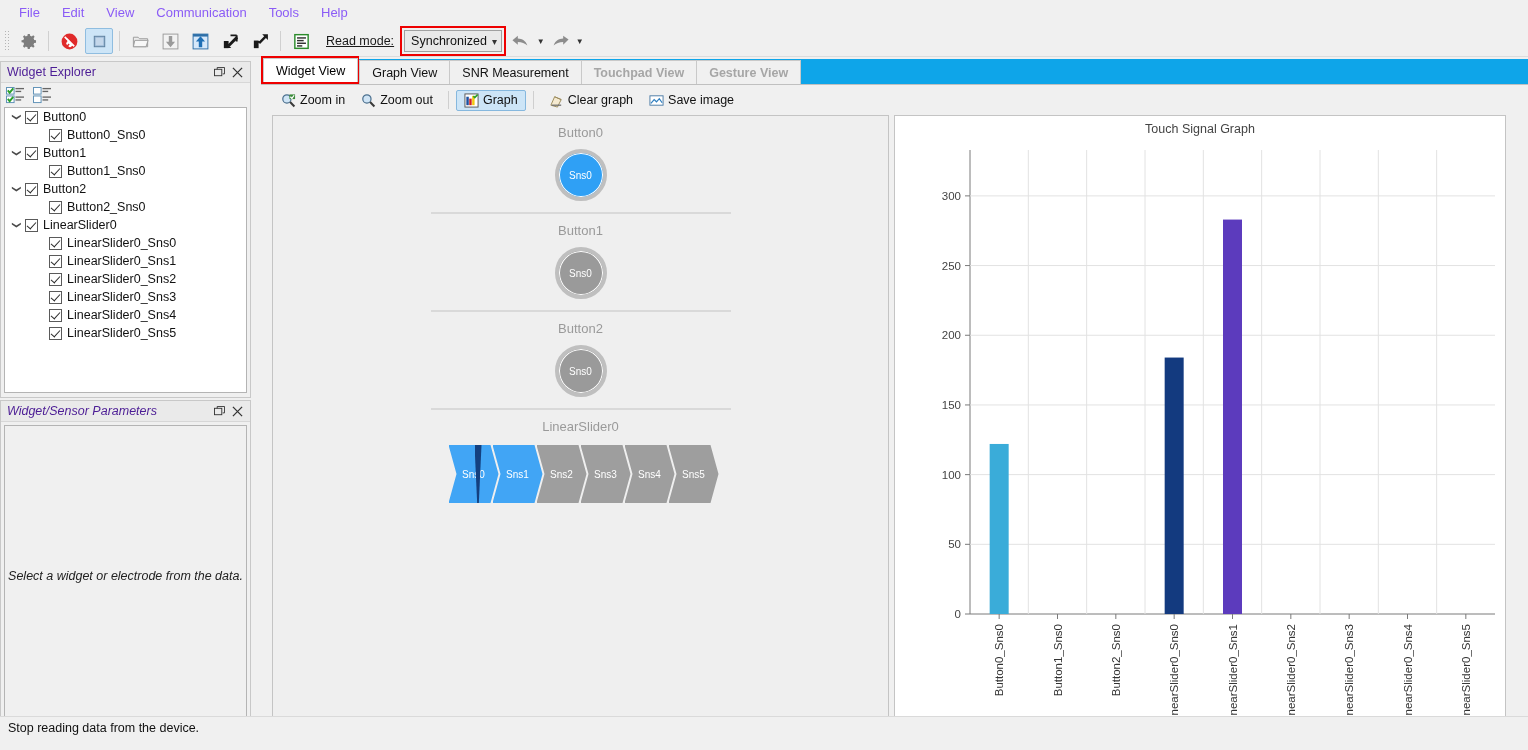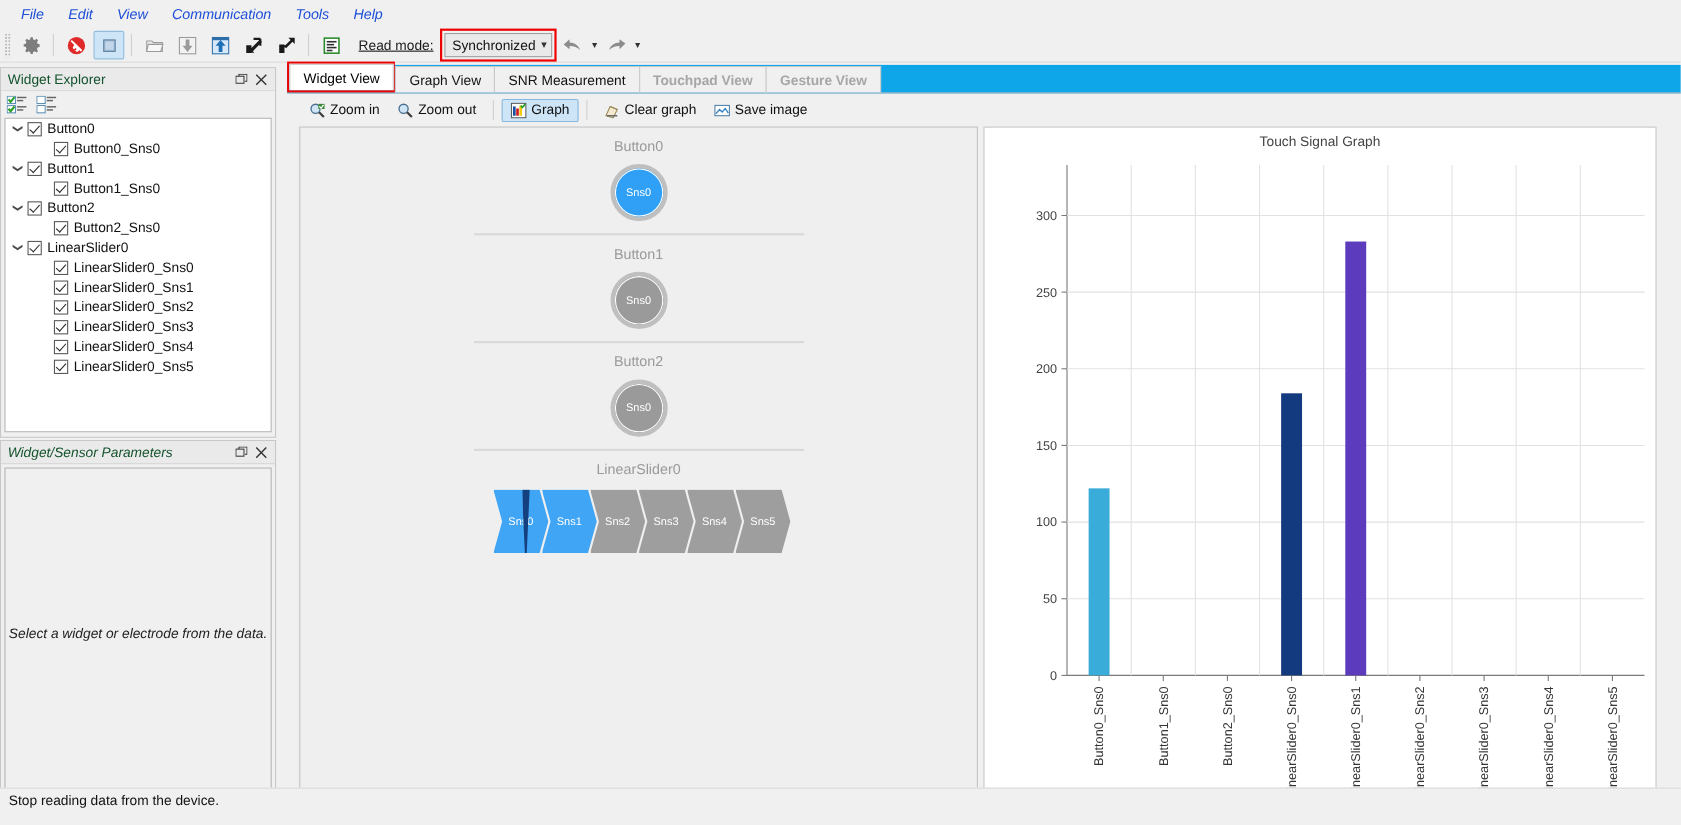--- a/index.html
+++ b/index.html
@@ -12,23 +12,22 @@
     overflow: hidden;
   }
   #app { position: relative; width: 1528px; height: 750px; background: #f0f0f0; }
 
   
   .menubar {
     height: 26px; display: flex; align-items: center;
     padding-left: 8px; background: #f0f0f0; gap: 0;
   }
   .menu-item {
-    padding: 4px 11px; font-size: 13px; color: #1d4ed8; cursor: default;
+    padding: 4px 11px; font-size: 13px; color: #8b5cf6; cursor: default;
     line-height: 16px;
-    font-style: italic;
   }
 
   
   .toolbar {
     height: 31px; display: flex; align-items: center;
     background: #f0f0f0; padding-left: 4px; position: relative;
     border-bottom: 1px solid #dcdcdc;
   }
   .grip {
     width: 6px; height: 22px; margin-right: 3px;
@@ -56,21 +55,21 @@
             font-size: 8px; color: #333; }
 
   
   .dock {
     position: absolute; left: 0; background: #f0f0f0;
     border: 1px solid #c8c8c8;
   }
   .dock-title {
     height: 21px; display: flex; align-items: center;
     background: #eaeaea; padding: 0 4px 0 6px;
-    font-size: 12.5px; color: #14532d;
+    font-size: 12.5px; color: #4c1d95;
     border-bottom: 1px solid #d7d7d7;
   }
   .dock-title .t { flex: 1; }
   .dock-btn { width: 18px; height: 18px; display: flex; align-items: center; justify-content: center;
               cursor: default; color: #333; }
 
   .wx-toolbar { height: 24px; display: flex; align-items: center; padding-left: 5px; gap: 7px; background: #f0f0f0; }
   .wx-tb-ico { width: 20px; height: 18px; display: flex; align-items: center; cursor: default; }
 
   .tree {

